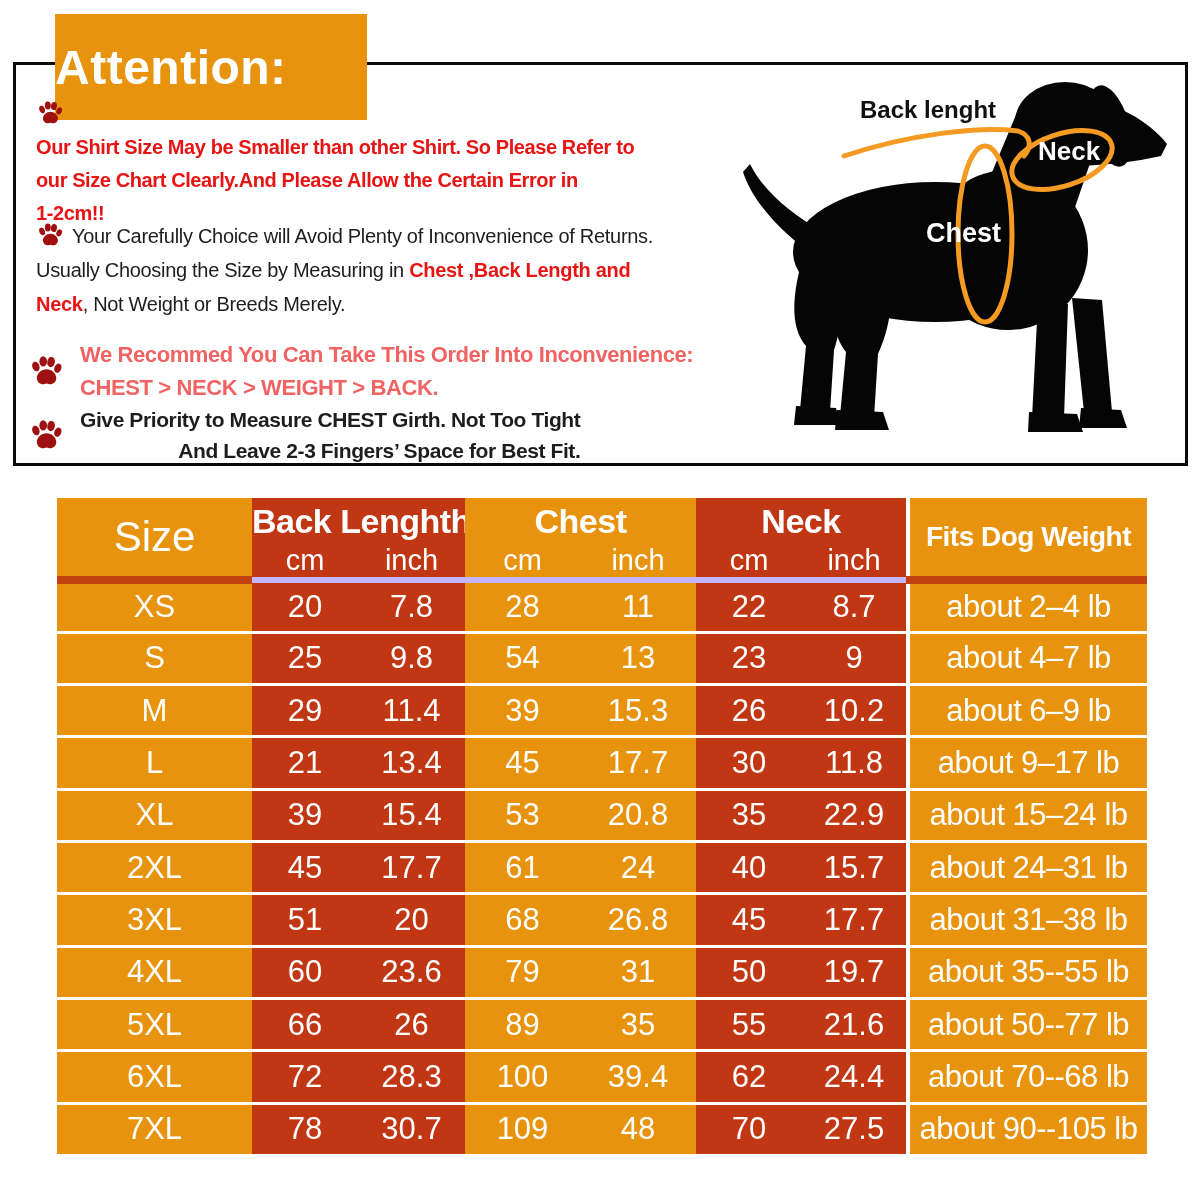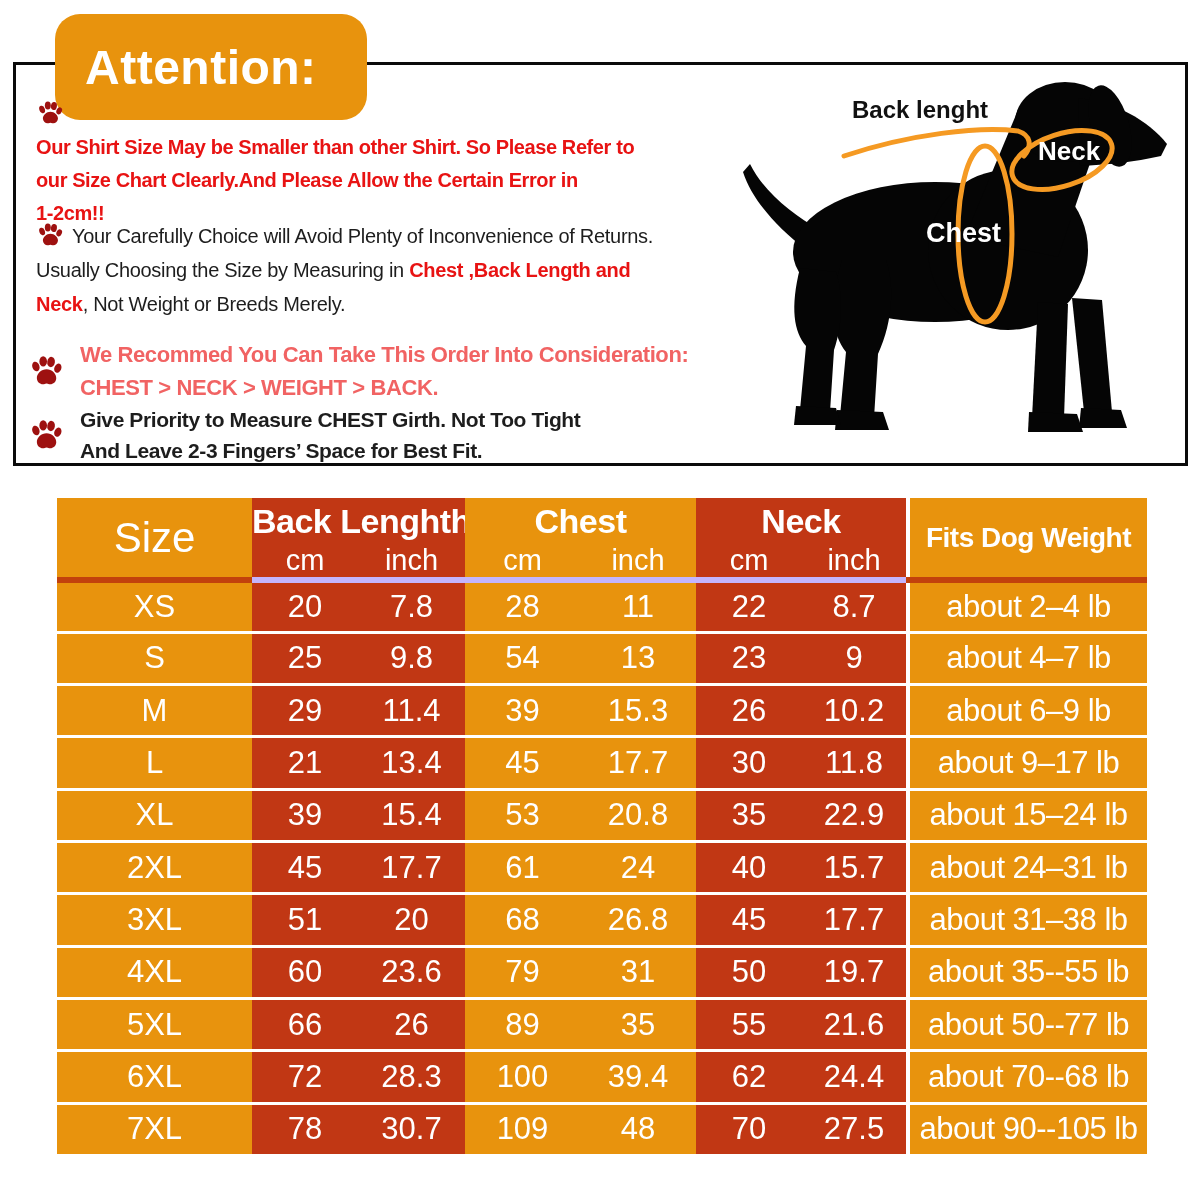--- a/index.html
+++ b/index.html
@@ -17,57 +17,57 @@
     position:relative;width:1200px;height:1200px;background:#fff;overflow:hidden;
     font-family:"Liberation Sans",sans-serif;
   }
   
   .notice-box{
     position:absolute;left:13px;top:62px;width:1175px;height:404px;
     border:3px solid #0a0a0a;background:#fff;
   }
   .attention-badge{
     position:absolute;left:55px;top:14px;width:312px;height:106px;
-    background:var(--orange);display:flex;align-items:center;padding-left:30px;border-radius:25px;
+    background:var(--orange);display:flex;align-items:center;
   }
   .attention-badge span{
     color:#fff;font-size:48px;font-weight:bold;letter-spacing:.5px;
   }
   .para{position:absolute;line-height:33px;letter-spacing:-0.4px;}
   .paw{display:inline-block;vertical-align:-6px;margin-right:8px;}
   .paw svg{display:block;}
   .p1{left:36px;top:98px;width:706px;font-size:20px;font-weight:bold;color:var(--red);}
   .p2{left:36px;top:219px;width:706px;font-size:20px;font-weight:normal;color:var(--ink);line-height:34px;letter-spacing:-0.3px;}
   .p2 .red{color:var(--red);font-weight:bold;}
   .pflex{position:absolute;display:flex;align-items:center;gap:8px;}
   .p3{left:28px;top:338px;}
   .p3 .lines{font-size:22px;font-weight:bold;color:var(--salmon);line-height:33px;letter-spacing:-0.4px;}
-  .p4{left:28px;top:404px;}
+  .p4{left:28px;top:404px;text-align:right;}
   .p4 .lines{font-size:21px;font-weight:bold;color:var(--ink);line-height:31px;letter-spacing:-0.4px;}
   
   .dog{position:absolute;left:740px;top:62px;width:448px;height:402px;}
   .dog svg{position:absolute;left:0;top:0;}
   .dog-label{position:absolute;font-weight:bold;}
-  .lbl-back{left:112px;top:34px;font-size:24px;color:#111;}
+  .lbl-back{left:120px;top:34px;font-size:24px;color:#111;}
   .lbl-neck{left:298px;top:74px;font-size:26px;color:#fff;}
   .lbl-chest{left:186px;top:156px;font-size:27px;color:#fff;}
   
   .size-table{
     position:absolute;left:57px;top:498px;width:1090px;height:659px;
     border-collapse:collapse;table-layout:fixed;
   }
   .size-table th,.size-table td{
     color:#fff;text-align:center;vertical-align:middle;padding:0;
     overflow:hidden;white-space:nowrap;
   }
   .c-or{background:var(--orange);}
   .c-dr{background:var(--dark-red);}
   .hrow1 th{height:46px;}
   .hrow2 th{height:33px;border-bottom:6px solid #c4b5fd;}
-  th[rowspan]{border-bottom:6px solid #c2410c;}
+  th[rowspan]{border-bottom:8px solid #c2410c;}
   .h-size{font-size:42px;font-weight:normal;}
   .h-group{font-size:34px;font-weight:bold;letter-spacing:-0.5px;}
   .h-sub{font-size:29px;font-weight:normal;vertical-align:top;}
   .h-weight{font-size:28px;font-weight:bold;text-align:left;padding-left:8px;letter-spacing:-0.5px;}
   .size-table tbody td{height:52px;font-size:31px;border-bottom:3px solid #fff;}
   .t-size{font-size:33px;}
   .t-weight{font-size:29px;text-align:left;padding-left:8px;letter-spacing:-0.5px;}
   .sep-l{border-left:4px solid #fff;}
 </style>
 </head>
@@ -110,21 +110,21 @@
     <span class="red">Neck</span><span>, Not Weight or Breeds Merely.</span>
   </div>
 
   <div class="pflex p3">
     <span class="paw">
         <svg width="36" height="36" viewBox="0 0 32 32" fill="var(--paw)">
           <use href="#paw-shape"></use>
         </svg>
       </span>
     <div class="lines">
-      <span>We Recommed You Can Take This Order Into Consideration:</span><br>
+      <span>We Recommed You Can Take This Order Into Inconvenience:</span><br>
       <span>CHEST &gt; NECK &gt; WEIGHT &gt; BACK.</span>
     </div>
   </div>
 
   <div class="pflex p4">
     <span class="paw">
         <svg width="36" height="36" viewBox="0 0 32 32" fill="var(--paw)">
           <use href="#paw-shape"></use>
         </svg>
       </span>

